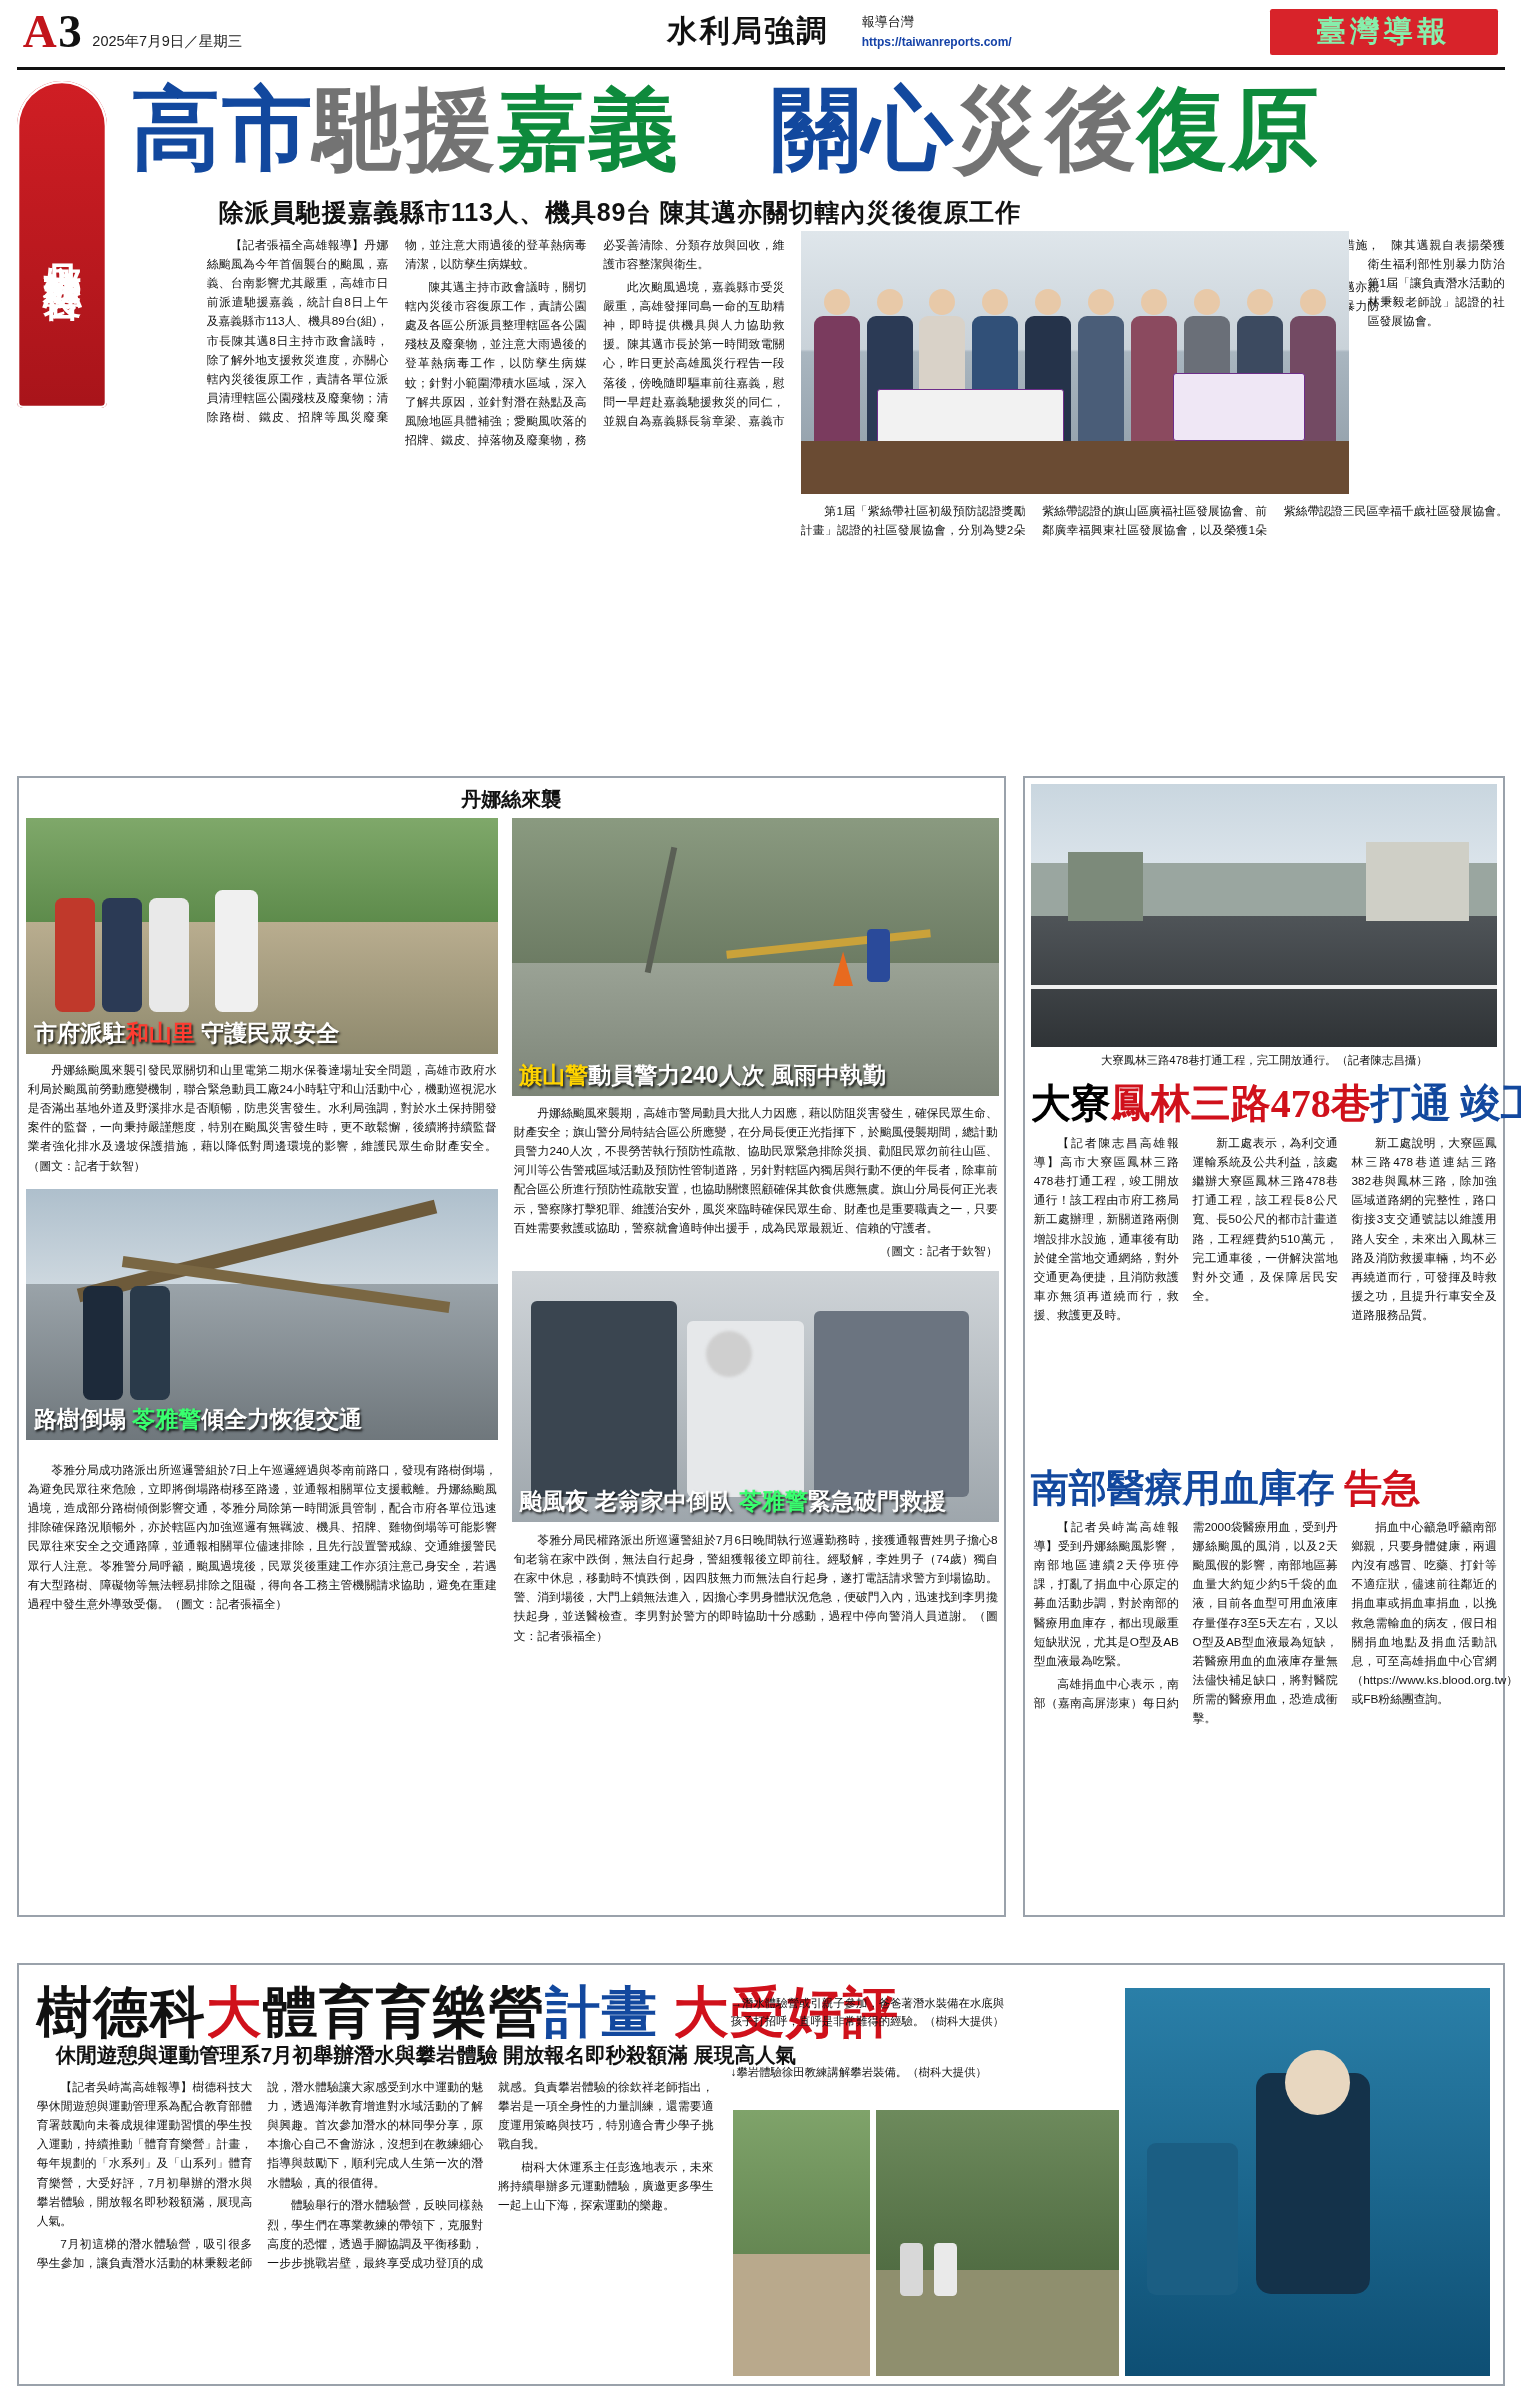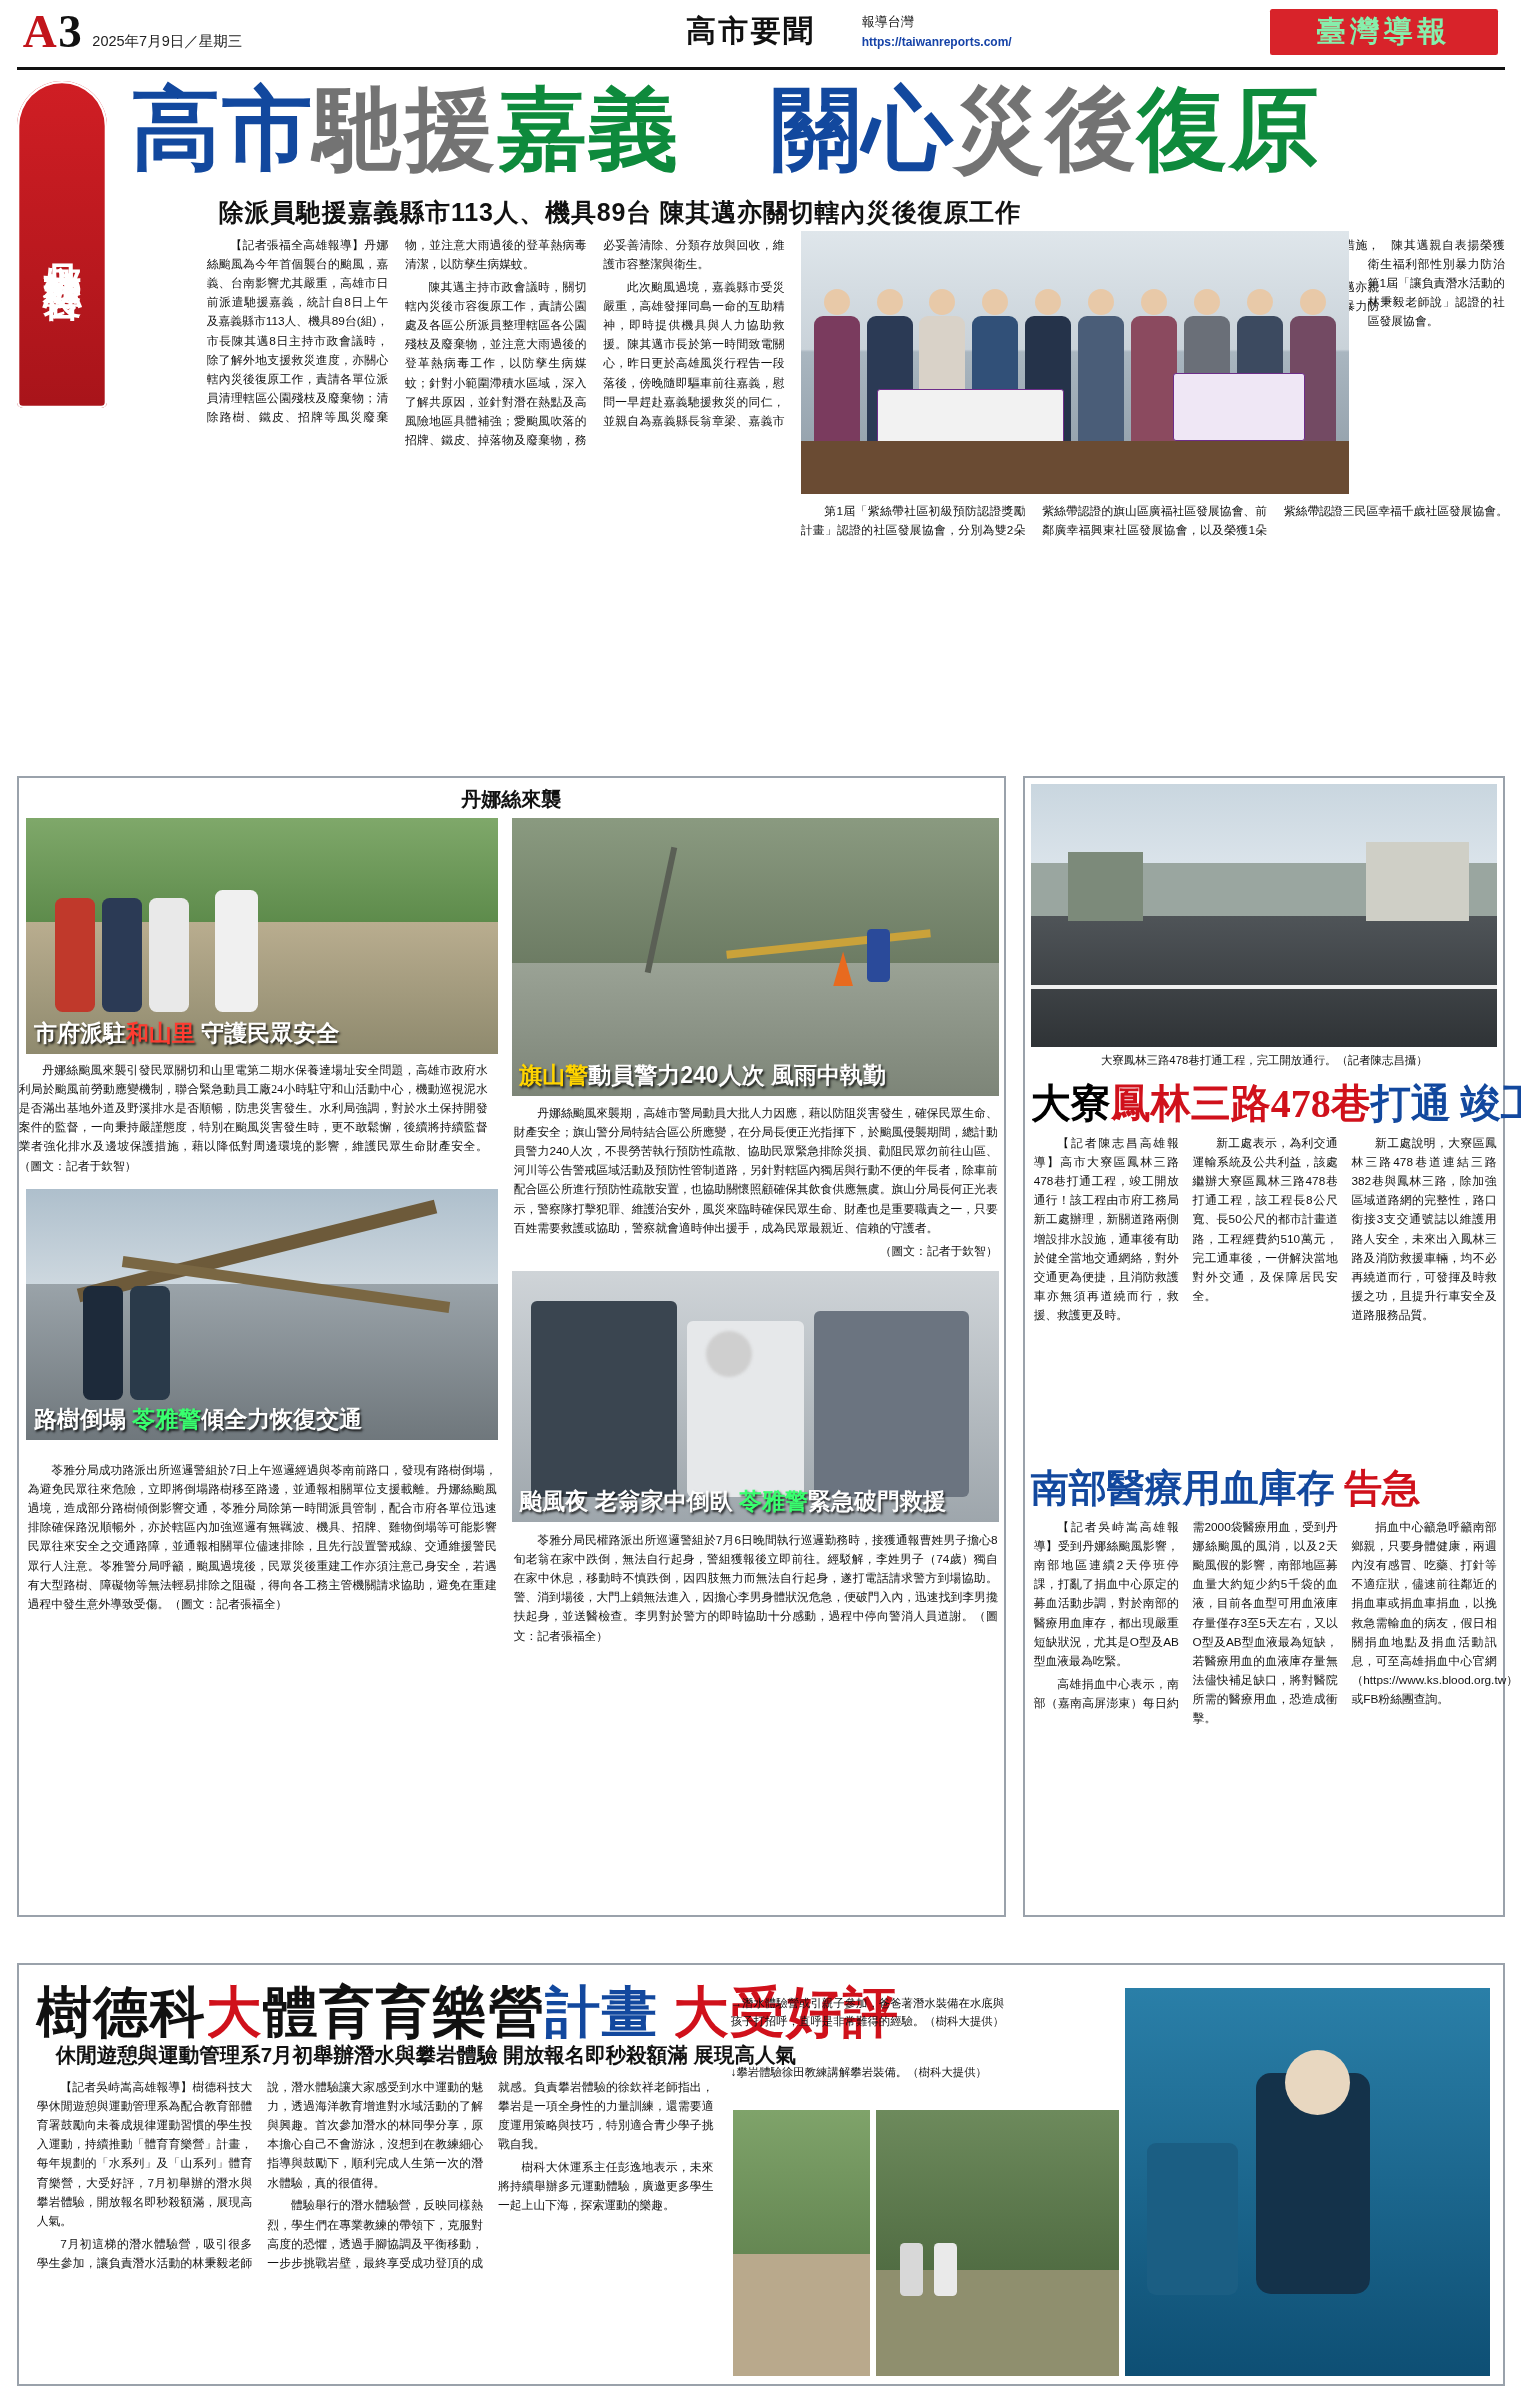--- a/index.html
+++ b/index.html
@@ -136,21 +136,21 @@
 </style>
 </head>
 <body>
 
 <div class="page">
 
   <div class="masthead">
     <span class="ph-letter">A</span>
     <span class="ph-num">3</span>
     <span class="ph-date">2025年7月9日／星期三</span>
-    <span class="ph-section">高市要聞</span>
+    <span class="ph-section">水利局強調</span>
     <span class="ph-site">
       <span class="s1">報導台灣</span><br>
       <span class="s2">https://taiwanreports.com/</span>
     </span>
     <span class="ph-logo">臺灣導報</span>
   </div>
 
   <div class="top-block">
 
     <div class="vert-flag">丹娜絲襲台</div>
@@ -239,21 +239,21 @@
         <div style="position:absolute;left:0;bottom:0;width:100%;height:56%;background:linear-gradient(#b9ad8f,#8f8straight);background:linear-gradient(#b9ad8f,#8f8a6e);"></div>
         <div style="position:absolute;left:6%;bottom:18%;width:40px;height:114px;background:#c0392b;border-radius:7.6px;"></div>
         <div style="position:absolute;left:16%;bottom:18%;width:40px;height:114px;background:#2b3a55;border-radius:7.6px;"></div>
         <div style="position:absolute;left:26%;bottom:18%;width:40px;height:114px;background:#e9e9e9;border-radius:7.6px;"></div>
         <div style="position:absolute;left:40%;bottom:18%;width:43px;height:122px;background:#f0f0f0;border-radius:7.6px;"></div>
         <div class="cap">
           <span>市府派駐</span><span class="r">和山里</span><span>  守護民眾安全</span>
         </div>
       </div>
 
-      <div class="body-text" style="position:absolute;left:0;top:283px;width:469px;height:114px;font-family:Liberation Serif, serif;">
+      <div class="body-text" style="position:absolute;left:9px;top:283px;width:469px;height:114px;">
         <p>丹娜絲颱風來襲引發民眾關切和山里電第二期水保養達場址安全問題，高雄市政府水利局於颱風前勞動應變機制，聯合緊急動員工廠24小時駐守和山活動中心，機動巡視泥水是否滿出基地外道及野溪排水是否順暢，防患災害發生。水利局強調，對於水土保持開發案件的監督，一向秉持嚴謹態度，特別在颱風災害發生時，更不敢鬆懈，後續將持續監督業者強化排水及邊坡保護措施，藉以降低對周邊環境的影響，維護民眾生命財產安全。（圖文：記者于欽智）</p>
       </div>
 
       <div class="ph ph-rain" style="position:absolute; left:493px; top:40px; width:487px; height:278px;">
         <div style="position:absolute;left:0;top:0;width:100%;height:55%;background:linear-gradient(#8a9a80,#6b7a62);"></div>
         <div style="position:absolute;left:0;bottom:0;width:100%;height:48%;background:linear-gradient(#9aa295,#7d8578);"></div>
         <div style="position:absolute;left:30%;top:10%;width:6px;height:46%;background:#5a5f55;transform:rotate(12deg);"></div>
         <div style="position:absolute;left:44%;top:44%;width:42%;height:7.6px;background:#caa23a;transform:rotate(-6deg);"></div>
         <div style="position:absolute;left:66%;top:48%;width:20px;height:35px;background:#e86a1f;clip-path:polygon(50% 0,100% 100%,0 100%);"></div>
         <div style="position:absolute;left:73%;top:40%;width:23px;height:53px;background:#2a4a9a;border-radius:4.6px;"></div>

